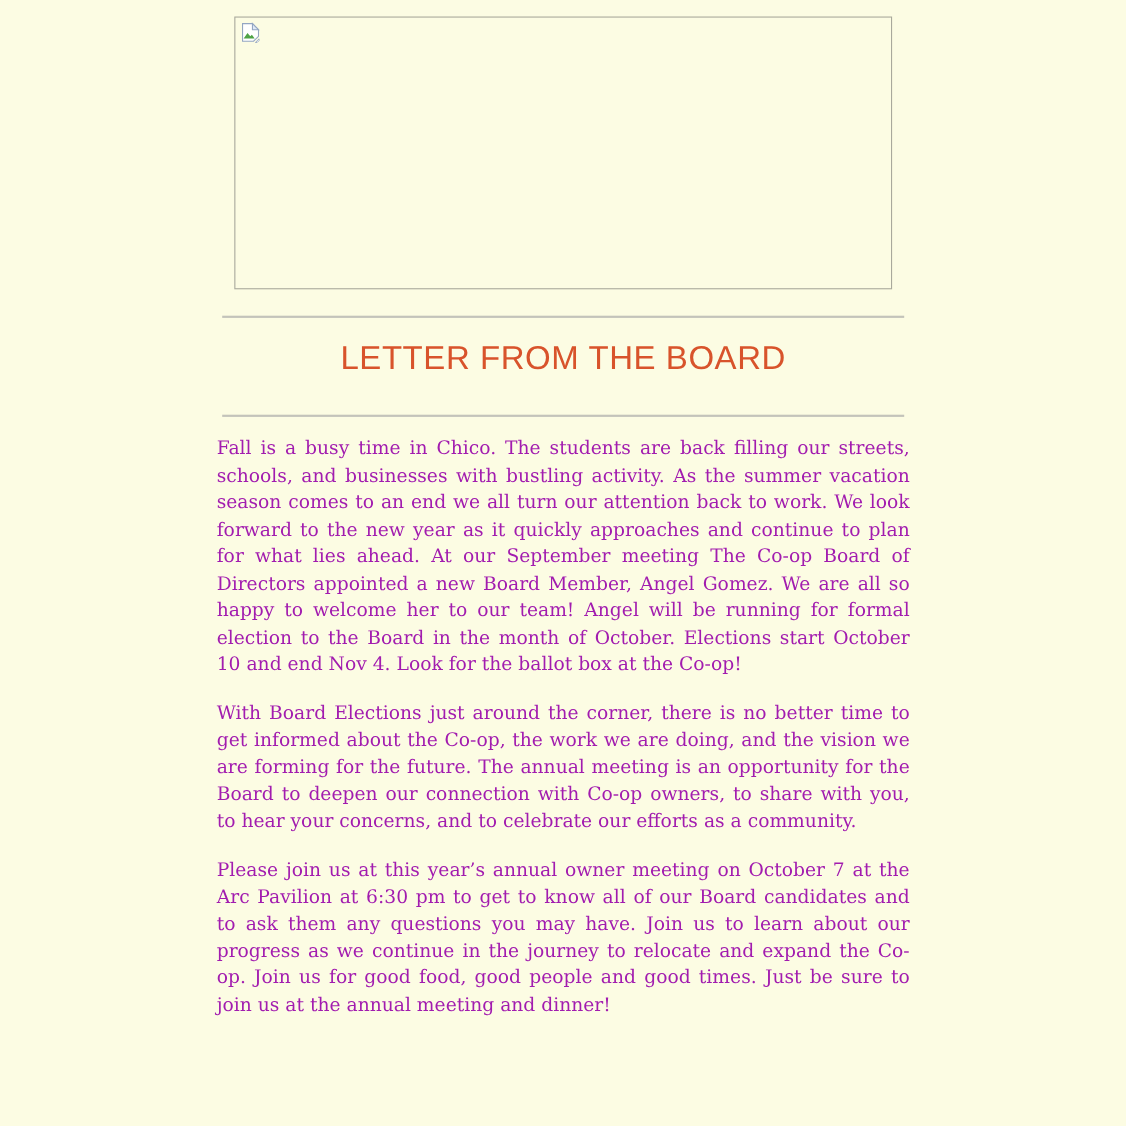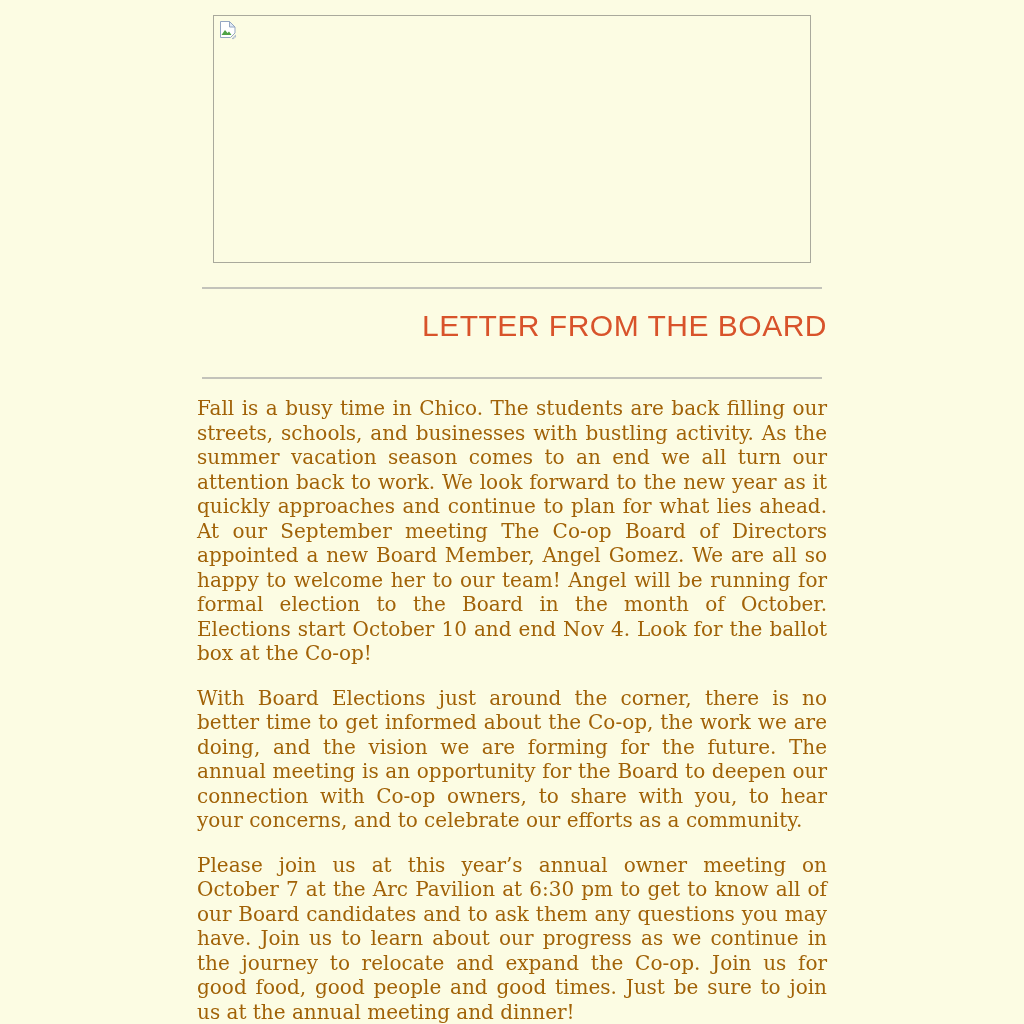--- a/index.html
+++ b/index.html
@@ -42,30 +42,30 @@
   }
   .divider-top { margin-top: 24px; }
   .divider-bottom { margin-top: 34px; }
   h1.section-title {
     font-family: "Liberation Sans", sans-serif;
     font-weight: 400;
     font-size: 30px;
     line-height: 34px;
     letter-spacing: 0.5px;
     color: #D8532B;
-    text-align: right;
+    text-align: center;
     margin: 20px 0 0 0;
   }
   .article {
     margin-top: 17px;
   }
   .article p {
-    font-size: 20px;
+    font-size: 17px;
     line-height: 24.5px;
-    color: #a16207;
+    color: #a21caf;
     text-align: justify;
     margin: 0 0 20px 0;
   }
 </style>
 </head>
 <body>
 
 <div class="content">
 
   <div class="img-box img-box-top">

